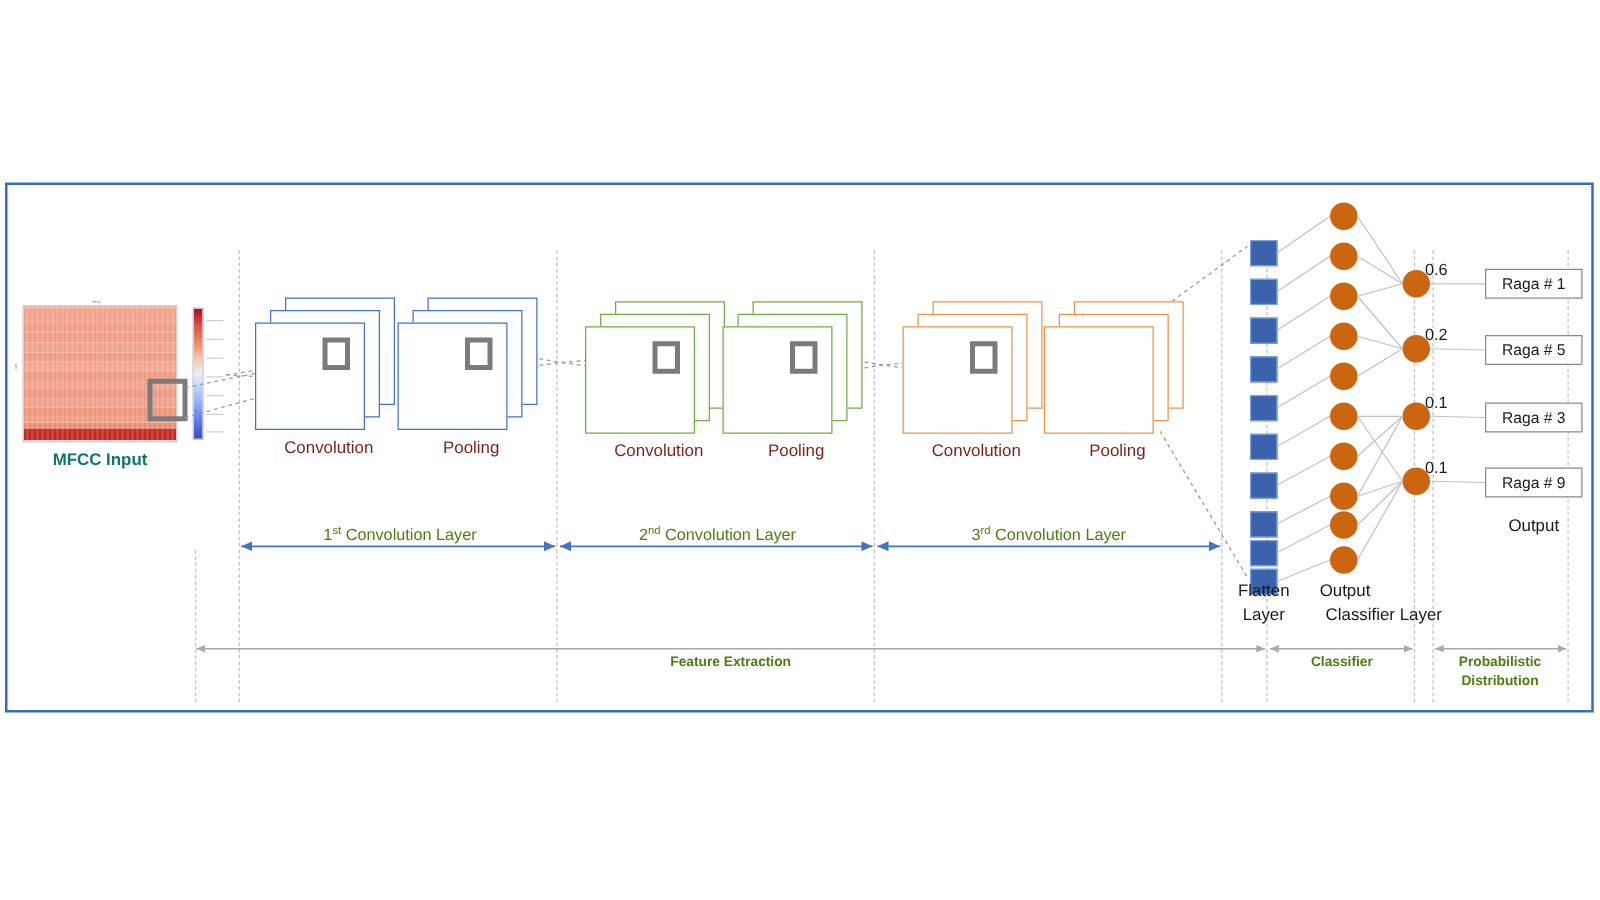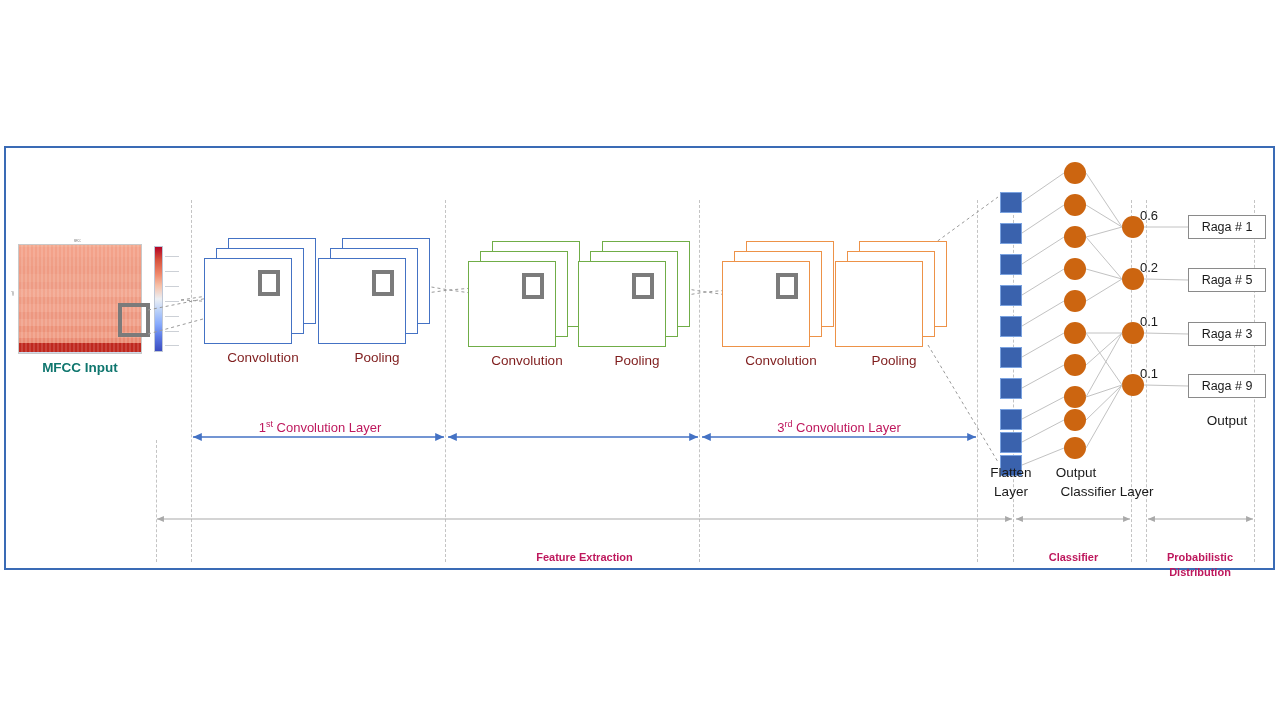--- a/index.html
+++ b/index.html
@@ -172,24 +172,24 @@
     font-size: 13.5px;
     color: #1a1a1a;
     line-height: 19px;
   }
 
   
   .span-label {
     position: absolute;
     text-align: center;
     font-size: 13px;
-    color: #be185d;
+    color: #4d7c0f;
   }
   .span-label sup { font-size: 9px; vertical-align: super; }
-  .span-label.tiny { font-size: 11px; font-weight: 700; line-height: 14px; margin-top: 27px; }
+  .span-label.tiny { font-size: 11px; font-weight: 700; line-height: 14px; }
 
   svg.overlay {
     position: absolute;
     left: 0; top: 0;
     width: 1280px; height: 720px;
     pointer-events: none;
   }
 </style>
 </head>
 <body>
@@ -341,20 +341,23 @@
     </div>
     <div class="raga-box" style="left:1188px;top:374px">
       <span>Raga # 9</span>
     </div>
     <div class="caption" style="left:1188px;top:411px;width:78px;">Output</div>
   </div>
 
   <div class="span-label" style="left:193px;top:419px;width:254px;">
     <span>1</span><sup>st</sup><span> Convolution Layer</span>
   </div>
+  <div class="span-label" style="left:447px;top:419px;width:254px;">
+    <span>2</span><sup>nd</sup><span> Convolution Layer</span>
+  </div>
   <div class="span-label" style="left:701px;top:419px;width:276px;text-align:center;">
     <span>3</span><sup>rd</sup><span> Convolution Layer</span>
   </div>
 
   <div class="span-label tiny" style="left:156px;top:523px;width:857px;">Feature Extraction</div>
   <div class="span-label tiny" style="left:1016px;top:523px;width:115px;">Classifier</div>
   <div class="span-label tiny" style="left:1146px;top:523px;width:108px;">Probabilistic</div>
   <div class="span-label tiny" style="left:1146px;top:538px;width:108px;">Distribution</div>
 
   <svg class="overlay" viewBox="0 0 1280 720">

